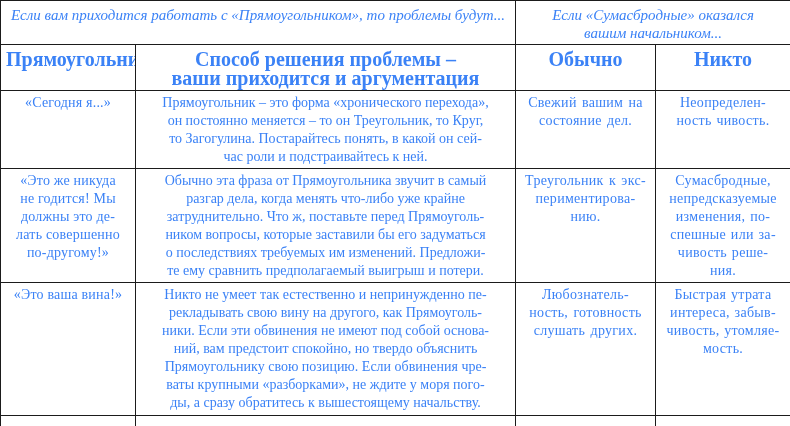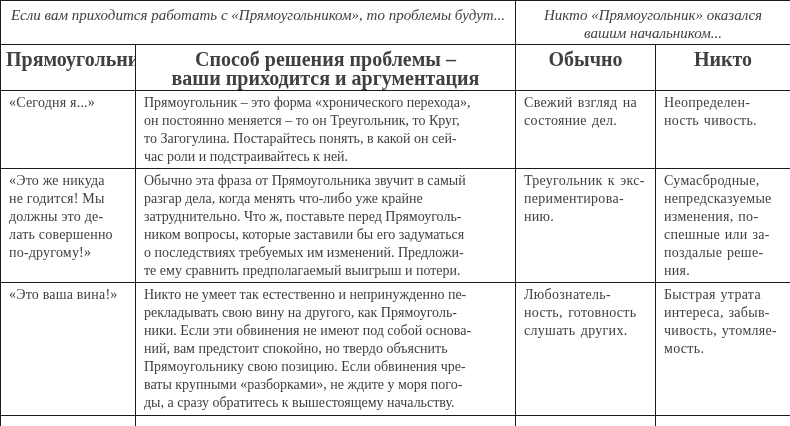--- a/index.html
+++ b/index.html
@@ -6,21 +6,21 @@
     margin: 0;
     padding: 0;
     background: #e8e8e8;
   }
   .page {
     position: relative;
     width: 790px;
     height: 426px;
     overflow: hidden;
     background: #ffffff;
-    color: #404040;
+    color: #3b82f6;
     font-family: "Liberation Serif", serif;
   }
   table.book-table {
     border-collapse: collapse;
     table-layout: fixed;
     width: 790px;
   }
   .book-table td, .book-table th {
     border: 1.5px solid #1b1b1b;
     vertical-align: top;
@@ -43,21 +43,21 @@
     text-align: center;
     font-size: 20px;
     line-height: 19px;
     padding: 5px 5px 2px 5px;
   }
   
   .body-cell {
     font-size: 14px;
     line-height: 18px;
     padding: 3px 8px 2px 8px;
-    text-align: left;
+    text-align: center;
   }
   .quote-cell  { letter-spacing: 0.2px; }
   .pros-cell   { word-spacing: 1.5px; letter-spacing: 0.3px; }
   .cons-cell   { word-spacing: 1px;   letter-spacing: 0.3px; }
   .rh-top  { height: 43px; }
   .rh-cols { height: 45px; }
   .rh-r1   { height: 78px; }
   .rh-r2   { height: 87px; }
   .rh-r3   { height: 133px; margin-left: 24px; }
   .rh-partial { height: 40px; }
@@ -70,39 +70,39 @@
     <colgroup>
       <col style="width:135px">
       <col style="width:380px">
       <col style="width:140px">
       <col style="width:135px">
     </colgroup>
 
     <tbody>
         <tr class="rh-top">
       <td colspan="2" class="hdr-italic">Если вам приходится работать с «Прямоугольником», то проблемы будут...</td>
-      <td colspan="2" class="hdr-italic">Никто «Прямоугольник» оказался
+      <td colspan="2" class="hdr-italic">Если «Сумасбродные» оказался
 вашим начальником...</td>
     </tr>
 
     <tr class="rh-cols">
       <th class="col-hdr">Прямоугольник</th>
       <th class="col-hdr">Способ решения проблемы –
 ваши приходится и аргументация</th>
       <th class="col-hdr">Обычно</th>
       <th class="col-hdr">Никто</th>
     </tr>
 
     <tr class="rh-r1">
       <td class="body-cell quote-cell">«Сегодня я...»</td>
       <td class="body-cell strategy-cell">Прямоугольник – это форма «хронического перехода»,
 он постоянно меняется – то он Треугольник, то Круг,
 то Загогулина. Постарайтесь понять, в какой он сей-
 час роли и подстраивайтесь к ней.</td>
-      <td class="body-cell pros-cell">Свежий взгляд на
+      <td class="body-cell pros-cell">Свежий вашим на
 состояние дел.</td>
       <td class="body-cell cons-cell">Неопределен-
 ность чивость.</td>
     </tr>
 
     <tr class="rh-r2">
       <td class="body-cell quote-cell">«Это же никуда
 не годится! Мы
 должны это де-
 лать совершенно
@@ -113,21 +113,21 @@
 ником вопросы, которые заставили бы его задуматься
 о последствиях требуемых им изменений. Предложи-
 те ему сравнить предполагаемый выигрыш и потери.</td>
       <td class="body-cell pros-cell">Треугольник к экс-
 периментирова-
 нию.</td>
       <td class="body-cell cons-cell">Сумасбродные,
 непредсказуемые
 изменения, по-
 спешные или за-
-поздалые реше-
+чивость реше-
 ния.</td>
     </tr>
 
     <tr class="rh-r3">
       <td class="body-cell quote-cell">«Это ваша вина!»</td>
       <td class="body-cell strategy-cell">Никто не умеет так естественно и непринужденно пе-
 рекладывать свою вину на другого, как Прямоуголь-
 ники. Если эти обвинения не имеют под собой основа-
 ний, вам предстоит спокойно, но твердо объяснить
 Прямоугольнику свою позицию. Если обвинения чре-

